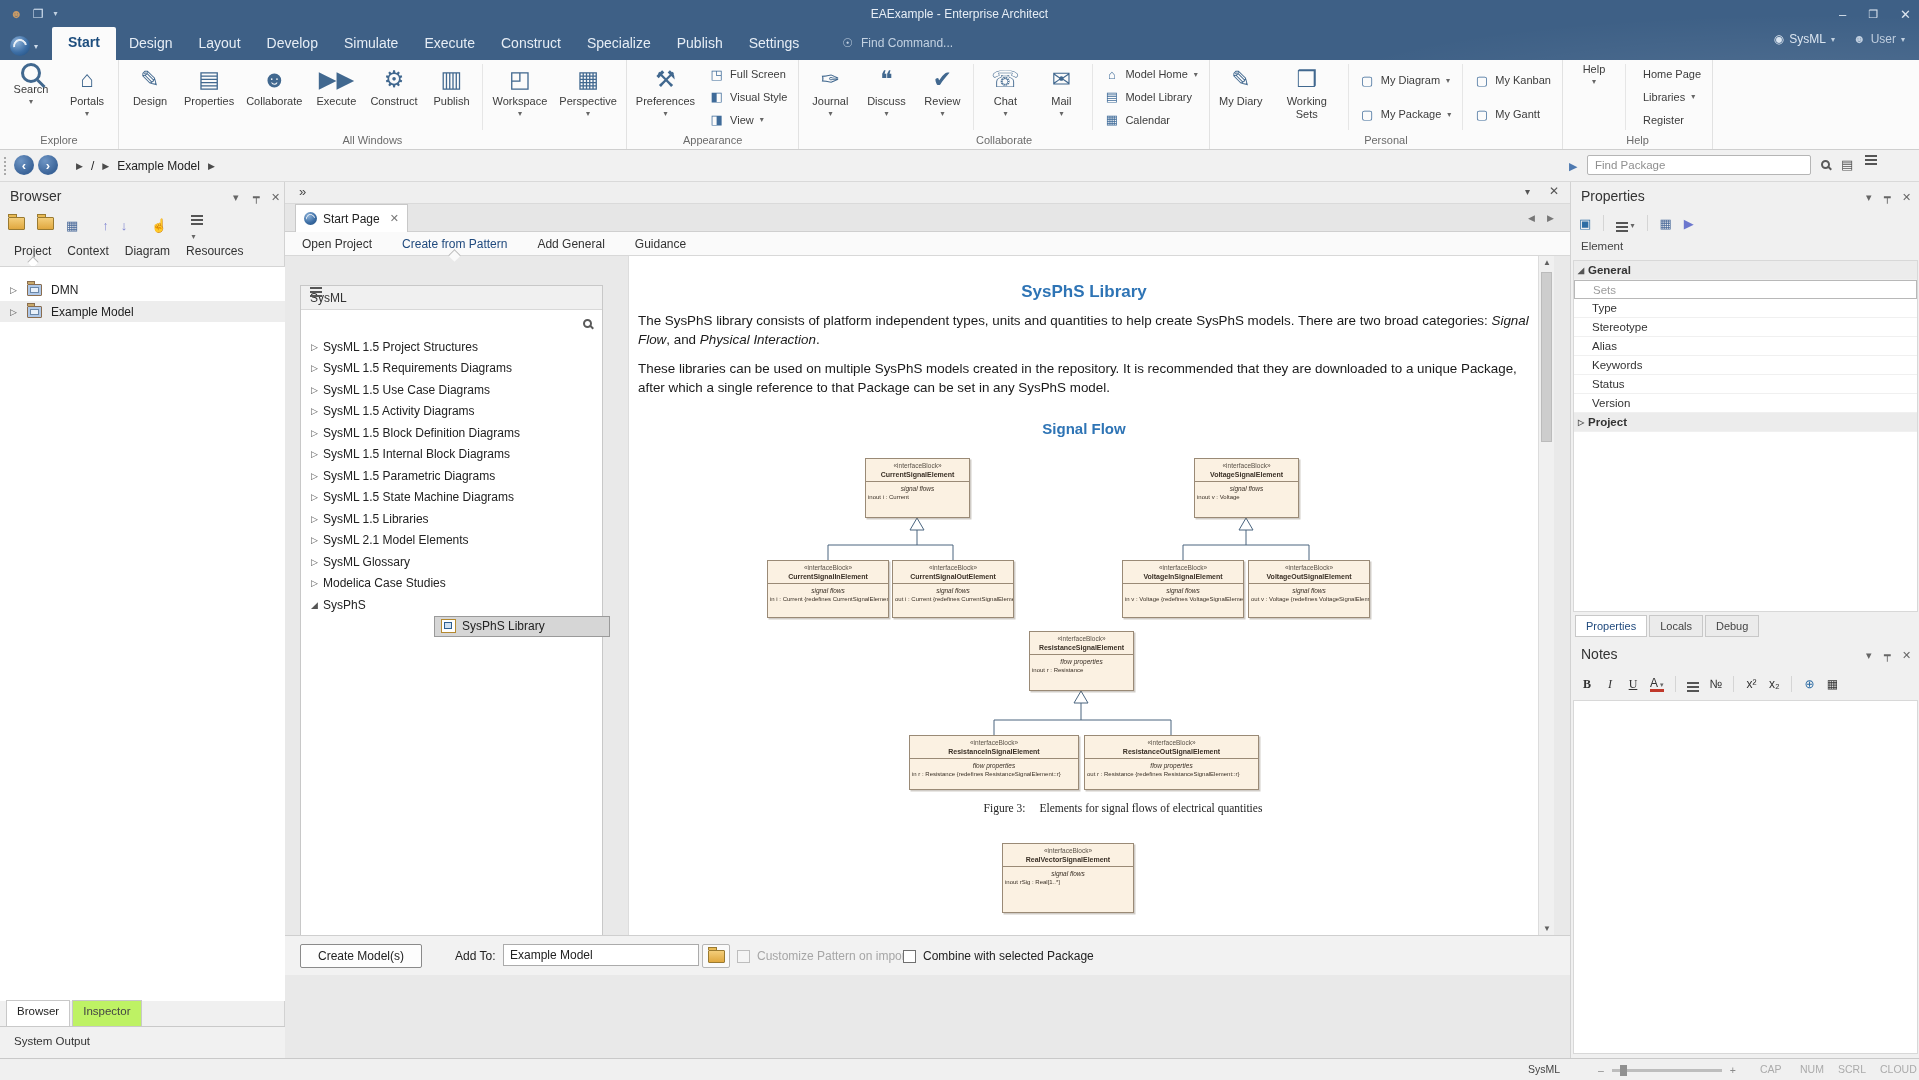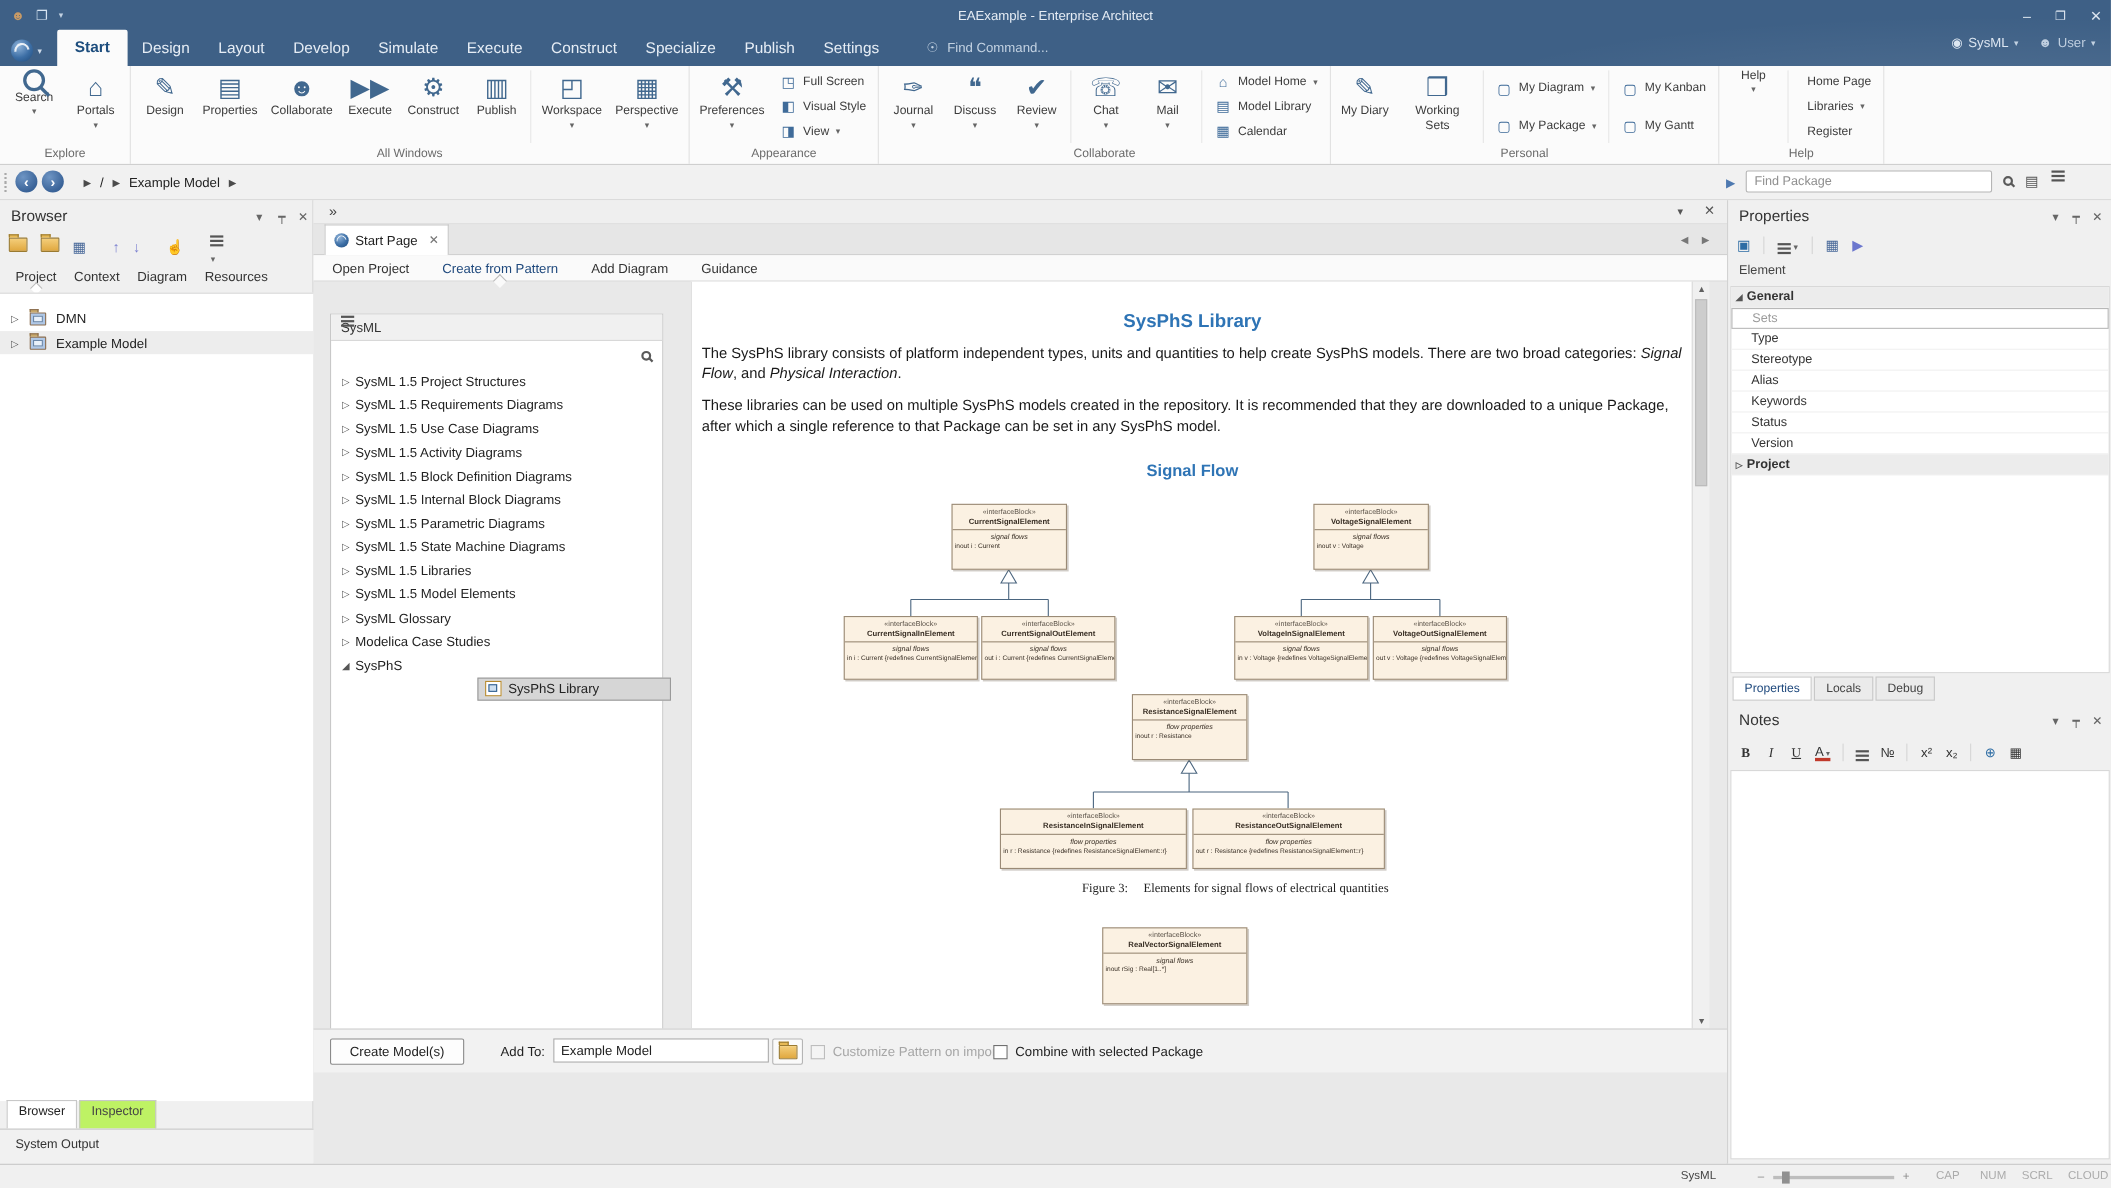--- a/index.html
+++ b/index.html
@@ -510,21 +510,21 @@
         <span class="ea-ball sm"></span>
         <span>Start Page</span>
         <span class="x">✕</span>
       </div>
       <span class="tabscroll" style="left:1243px">◀</span>
       <span class="tabscroll" style="left:1262px">▶</span>
     </div>
     <div id="subtabs">
         <div class="subtab">Open Project</div>
         <div class="subtab active">Create from Pattern</div>
-        <div class="subtab">Add Diagram</div>
+        <div class="subtab">Add General</div>
         <div class="subtab">Guidance</div>
       </div>
 
     <div id="wizard">
       <div id="wizhead">
         <span>SysML</span>
         <span id="wiz-bars" class="bars"></span>
       </div>
       <span id="wiz-mag" class="mag"></span>
       <div id="wizitems">
@@ -559,21 +559,21 @@
           <div class="wrow" style="top: 200.5px;">
             <span class="tri">▷</span>
             <span class="lbl">SysML 1.5 State Machine Diagrams</span>
           </div>
           <div class="wrow" style="top: 222px;">
             <span class="tri">▷</span>
             <span class="lbl">SysML 1.5 Libraries</span>
           </div>
           <div class="wrow" style="top: 243.5px;">
             <span class="tri">▷</span>
-            <span class="lbl">SysML 1.5 Model Elements</span>
+            <span class="lbl">SysML 2.1 Model Elements</span>
           </div>
           <div class="wrow" style="top: 265px;">
             <span class="tri">▷</span>
             <span class="lbl">SysML Glossary</span>
           </div>
           <div class="wrow" style="top: 286.5px;">
             <span class="tri">▷</span>
             <span class="lbl">Modelica Case Studies</span>
           </div>
           <div class="wrow" style="top: 308px;">

